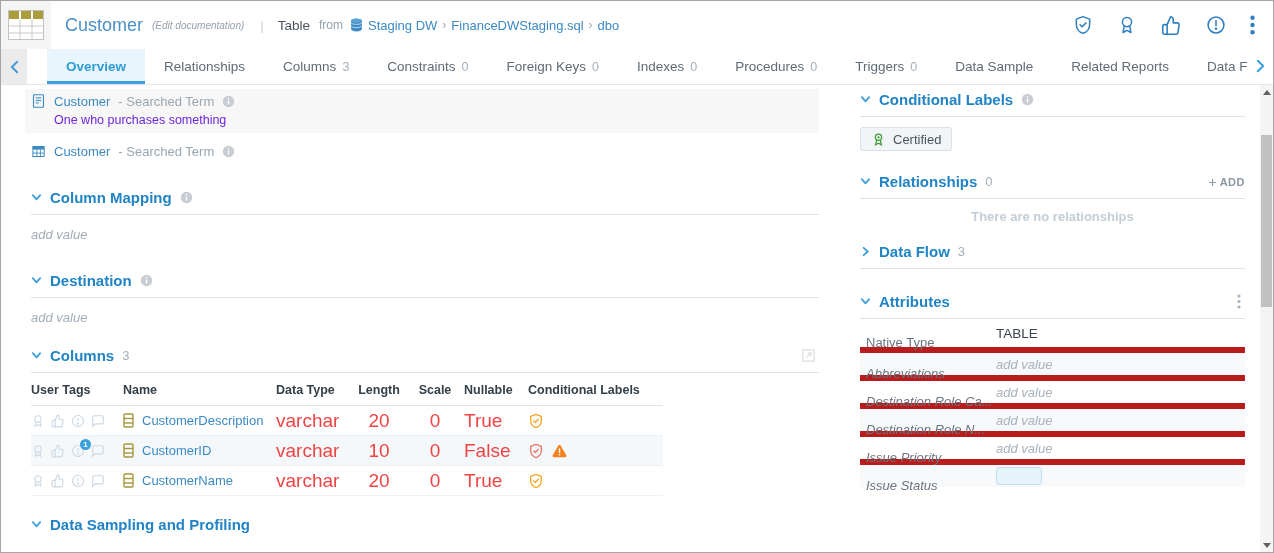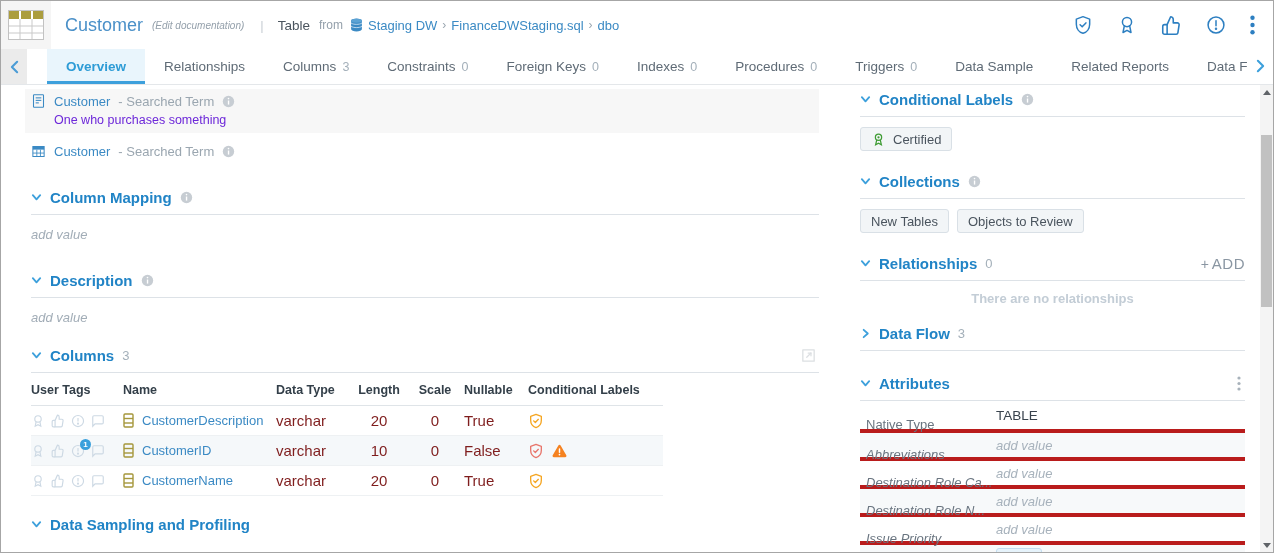--- a/index.html
+++ b/index.html
@@ -59,36 +59,36 @@
   .trow { display:flex; align-items:center; height:30px; border-bottom:1px solid #eef1f3; }
   .trow.hl { background:#f5f8fa; }
   .thead { font-weight:bold; color:#333f49; font-size:12.5px; height:32px; border-bottom:1px solid #dfe4e8; }
   .c-usertags { flex:0 0 92px; display:flex; gap:6px; align-items:center; }
   .c-name { flex:0 0 153px; display:flex; gap:8px; align-items:center; }
   .c-datatype { flex:0 0 72px; }
   .c-length { flex:0 0 62px; text-align:center; }
   .c-scale { flex:0 0 50px; text-align:center; }
   .c-nullable { flex:0 0 68px; padding-left:4px; }
   .c-labels { flex:1; display:flex; gap:7px; align-items:center; }
-  .cell-text { font-size:15px; color:#7f1d1d; }
+  .cell-text { font-size:19px; color:#ef4444; }
   .col-link { color:#3b8ac4; font-size:13px; cursor:pointer; }
   .tag-ic { display:flex; cursor:pointer; position:relative; }
   .tag-badge { position:absolute; top:-5px; right:-6px; background:#3aa0dc; color:#fff; font-size:8px; width:11px; height:11px; border-radius:50%; display:flex; align-items:center; justify-content:center; font-weight:bold; }
   .label-ic { display:flex; cursor:pointer; }
 
   
   .chips { display:flex; gap:8px; margin-top:10px; }
   .chip { display:inline-flex; align-items:flex-end; gap:7px; background:#f2f5f7; border:1px solid #d9e0e6; border-radius:3px; padding:3px 10px; height:24px; font-size:13px; color:#4a545e; cursor:pointer; }
   .add-btn { margin-left:auto; display:flex; align-items:center; gap:3px; color:#8a96a2; cursor:pointer; }
   .add-plus { font-size:14px; }
-  .add-word { font-size:15px; letter-spacing:.5px; font-weight:normal; }
+  .add-word { font-size:11px; letter-spacing:.5px; font-weight:bold; }
   .empty-msg { text-align:center; color:#c3cdd6; font-weight:bold; font-size:13px; margin-top:10px; }
   .kebab-sm { margin-left:auto; cursor:pointer; display:flex; padding-right:4px; }
   .attr-rows { margin-top:0; }
-  .attr-row { display:flex; align-items:center; height:28px; font-size:13px; padding:0 8px 0 6px; border-top:4px solid #b91c1c; }
+  .attr-row { display:flex; align-items:center; height:28px; font-size:13px; padding:0 8px 0 6px; border-top:6px solid #b91c1c; }
   .attr-row:first-child { border-top:none; }
   .attr-row:nth-child(even) { background:#f7f9fa; }
   .attr-label { flex:0 0 130px; color:#6a7580; overflow:hidden; white-space:nowrap;margin-top:19px; }
   .attr-label.it { font-style:italic; }
   .attr-value { color:#39434d; font-size:13.5px; cursor:text; }
   .attr-value.ph { font-style:italic; color:#a7b2bc; font-size:13px; }
   .status-chip { background:#e6f3fb; border:1px solid #c3ddf0; border-radius:3px; width:46px; height:18px; cursor:pointer; }
   .mt-s1 { margin-top:0; } .mt-s2 { margin-top:22px; } .mt-s3 { margin-top:22px; }
   .mt-s4 { margin-top:19px; } .mt-s5 { margin-top:24px; }
 
@@ -279,21 +279,21 @@
           </svg>
         </div>
         <div class="add-value">add value</div>
       </div>
 
       <div class="section" style="margin-top:30px;">
         <div class="section-hd">
           <svg width="11" height="11" viewBox="0 0 12 12" fill="none" stroke="#3da0dc" stroke-width="2" stroke-linecap="round" stroke-linejoin="round">
               <polyline points="2 3.5 6 8 10 3.5"></polyline>
             </svg>
-          <span class="section-title">Description</span>
+          <span class="section-title">Destination</span>
           <svg width="13" height="13" viewBox="0 0 16 16">
             <circle cx="8" cy="8" r="7" fill="#c7cdd3"></circle>
               <rect x="7.2" y="6.8" width="1.7" height="5" fill="#fff"></rect>
               <circle cx="8" cy="4.4" r="1" fill="#fff"></circle>
           </svg>
         </div>
         <div class="add-value">add value</div>
       </div>
 
       <div class="section" style="margin-top:22px;">
@@ -509,37 +509,20 @@
             <svg width="15" height="15" viewBox="0 0 24 24" fill="none" stroke="#3f9c35" stroke-width="2">
                 <circle cx="12" cy="8.5" r="5"></circle>
                 <path d="M9.2 12.5l-1.8 8 4.6-2.5 4.6 2.5-1.8-8"></path>
                 <circle cx="12" cy="8.5" r="1.8" fill="#3f9c35" stroke="none"></circle>
               </svg>
             <span>Certified</span>
           </span>
         </div>
       </div>
 
-      <div class="section mt-s2">
-        <div class="section-hd">
-          <svg width="11" height="11" viewBox="0 0 12 12" fill="none" stroke="#3da0dc" stroke-width="2" stroke-linecap="round" stroke-linejoin="round">
-              <polyline points="2 3.5 6 8 10 3.5"></polyline>
-            </svg>
-          <span class="section-title">Collections</span>
-          <svg width="13" height="13" viewBox="0 0 16 16">
-            <circle cx="8" cy="8" r="7" fill="#c7cdd3"></circle>
-              <rect x="7.2" y="6.8" width="1.7" height="5" fill="#fff"></rect>
-              <circle cx="8" cy="4.4" r="1" fill="#fff"></circle>
-          </svg>
-        </div>
-        <div class="chips">
-          <span class="chip">New Tables</span>
-          <span class="chip">Objects to Review</span>
-        </div>
-      </div>
 
       <div class="section mt-s3">
         <div class="section-hd">
           <svg width="11" height="11" viewBox="0 0 12 12" fill="none" stroke="#3da0dc" stroke-width="2" stroke-linecap="round" stroke-linejoin="round">
               <polyline points="2 3.5 6 8 10 3.5"></polyline>
             </svg>
           <span class="section-title">Relationships</span>
           <span class="section-count">0</span>
           <span class="add-btn">
             <span class="add-plus">+</span>

